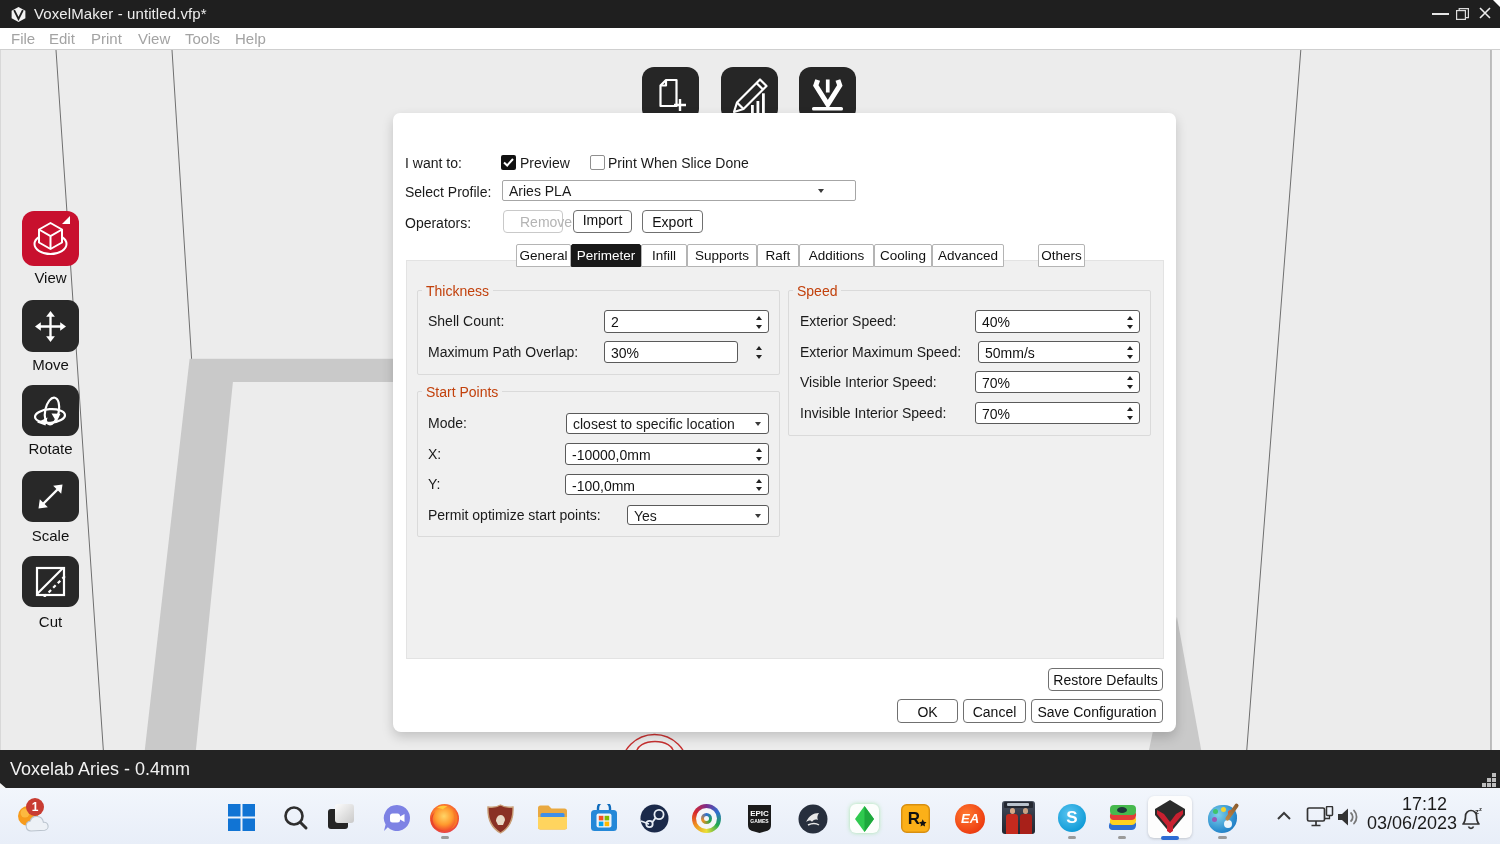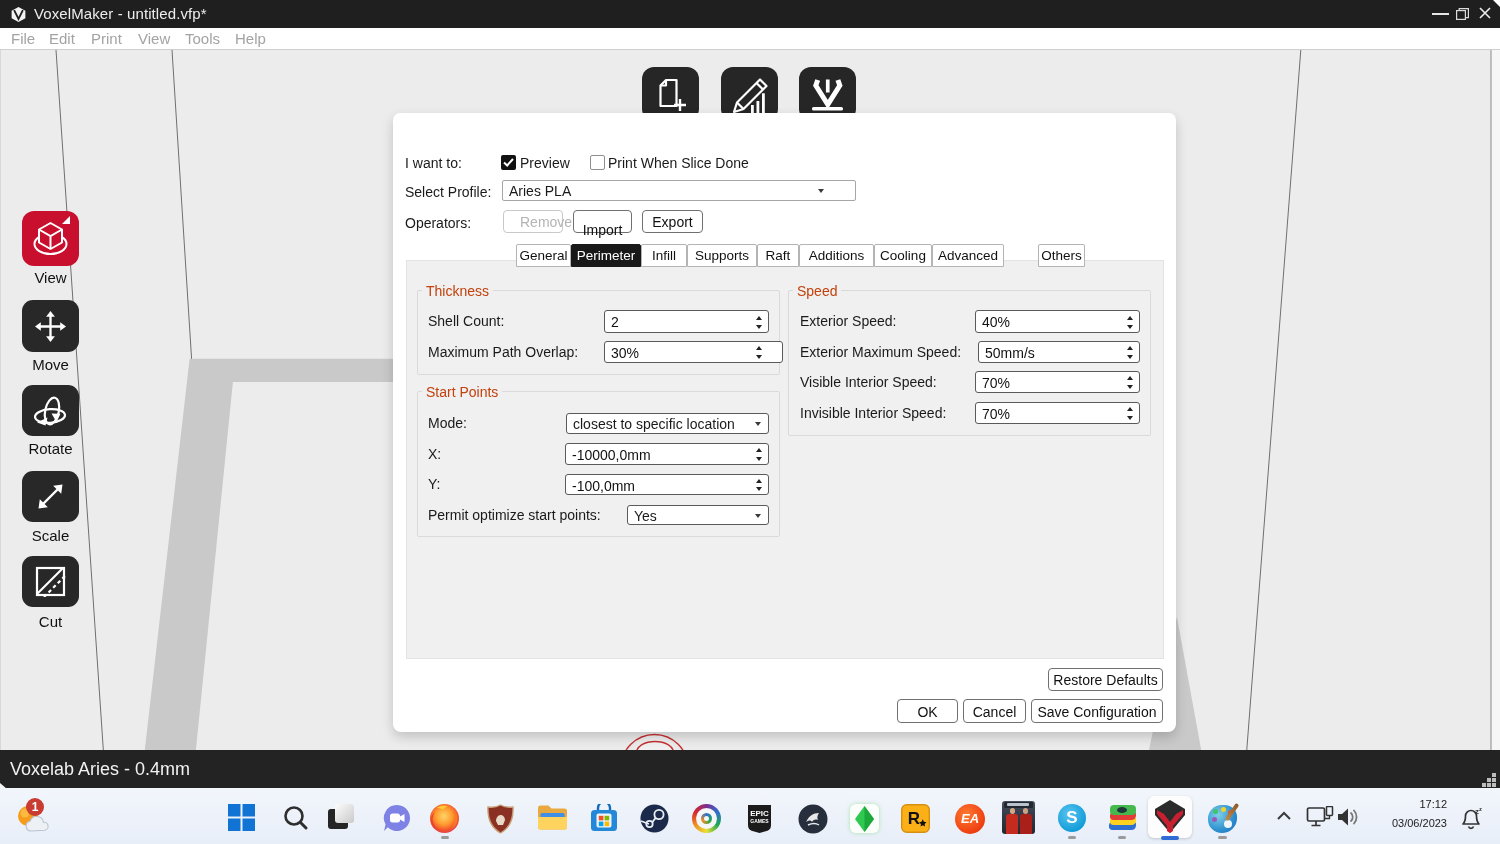--- a/index.html
+++ b/index.html
@@ -211,21 +211,21 @@
     <div class="dlbl" style="left:215px;top:42px">Print When Slice Done</div>
 
     <div class="dlbl" style="left:12px;top:71px">Select Profile:</div>
     <div class="combo" style="left:109px;top:67px;width:354px;height:21px">
         <div class="cv">Aries PLA</div>
         <div class="darr" style="left:315px;top:8px"></div>
       </div>
 
     <div class="dlbl" style="left:12px;top:102px">Operators:</div>
     <div class="pbtn dis" style="left:110px;top:97px;width:60px;height:23px;padding-top:3px">Remove</div>
-    <div class="pbtn" style="left:180px;top:97px;width:59px;height:23px;padding-top:11px">Import</div>
+    <div class="pbtn" style="left:180px;top:97px;width:59px;height:23px;padding-top:1px">Import</div>
     <div class="pbtn" style="left:249px;top:97px;width:61px;height:23px;padding-top:3px">Export</div>
 
     <div id="panel"></div>
 
     <div class="tab" style="left:123px;width:55px">General</div>
     <div class="tab sel" style="left:178px;width:70px">Perimeter</div>
     <div class="tab" style="left:248px;width:46px">Infill</div>
     <div class="tab" style="left:294px;width:70px">Supports</div>
     <div class="tab" style="left:364px;width:42px">Raft</div>
     <div class="tab" style="left:406px;width:75px">Additions</div>
@@ -235,21 +235,21 @@
 
     <div class="grp" style="left:24px;top:177px;width:363px;height:85px"></div>
     <div class="glbl" style="left:29px;top:170px">Thickness</div>
     <div class="dlbl" style="left:35px;top:200px">Shell Count:</div>
     <div class="spin" style="left:211px;top:197px;width:165px;height:23px">
         <div class="sv">2</div>
       <div class="uar" style="left:151px;top:5px"></div>
         <div class="dar" style="left:151px;top:14px"></div>
       </div>
     <div class="dlbl" style="left:35px;top:231px">Maximum Path Overlap:</div>
-    <div class="spin" style="left:211px;top:228px;width:179px;height:22px">
+    <div class="spin" style="left:211px;top:228px;width:134px;height:22px">
         <div class="sv">30%</div>
       <div class="uar" style="left:151px;top:4px"></div>
         <div class="dar" style="left:151px;top:13px"></div>
       </div>
 
     <div class="grp" style="left:24px;top:278px;width:363px;height:146px"></div>
     <div class="glbl" style="left:29px;top:271px">Start Points</div>
     <div class="dlbl" style="left:35px;top:302px">Mode:</div>
     <div class="combo" style="left:173px;top:300px;width:203px;height:21px;border-color:#5a5a5a;border-radius:3px">
         <div class="cv">closest to specific location</div>
@@ -475,20 +475,20 @@
     <rect x="1.5" y="2" width="17" height="13" rx="1.5" fill="none" stroke="#333" stroke-width="1.7"></rect>
     <path d="M10 15 v4 M5.5 19.5 h9" stroke="#333" stroke-width="1.7"></path>
     <rect x="20.5" y="0.5" width="6" height="9" rx="1" fill="none" stroke="#333" stroke-width="1.5"></rect>
     <path d="M22.3 0.5 v-2 M24.7 0.5 v-2" stroke="#333" stroke-width="1.3"></path>
     <path d="M23.5 9.5 v3 h-5" fill="none" stroke="#333" stroke-width="1.3"></path>
   </svg>
   <svg class="ticon" style="left:1337px;top:19px" width="24" height="20" viewBox="0 0 24 20">
     <path d="M1 7 h4 l6-5.5 v17 L5 13 H1 Z" fill="#333"></path>
     <path d="M14 6 a5.5 5.5 0 0 1 0 8 M17 3.5 a9.5 9.5 0 0 1 0 13" fill="none" stroke="#777" stroke-width="1.8" stroke-linecap="round"></path>
   </svg>
-  <div class="abs" style="right:53px;top:7px;width:80px;text-align:right;font-size:11px;color:#1b1b1b;line-height:18.5px">17:12<br>03/06/2023</div>
+  <div class="abs" style="right:53px;top:7px;width:80px;text-align:right;font-size:18px;color:#1b1b1b;line-height:18.5px">17:12<br>03/06/2023</div>
   <svg class="ticon" style="left:1458px;top:18px" width="26" height="24" viewBox="0 0 26 24">
     <path d="M5 18 c2-2 2.5-4 2.5-8 a5.5 5.5 0 0 1 11 0 c0 4 .5 6 2.5 8 Z" fill="none" stroke="#333" stroke-width="1.7" stroke-linejoin="round"></path>
     <path d="M10.5 20.5 a2.6 2.6 0 0 0 5 0" fill="none" stroke="#333" stroke-width="1.6"></path>
     <text x="17" y="8" font-size="8" font-weight="bold" fill="#333" font-family="Liberation Sans">z</text>
     <text x="21" y="5" font-size="6" font-weight="bold" fill="#333" font-family="Liberation Sans">z</text>
   </svg>
 </div>
 
 </body></html>

